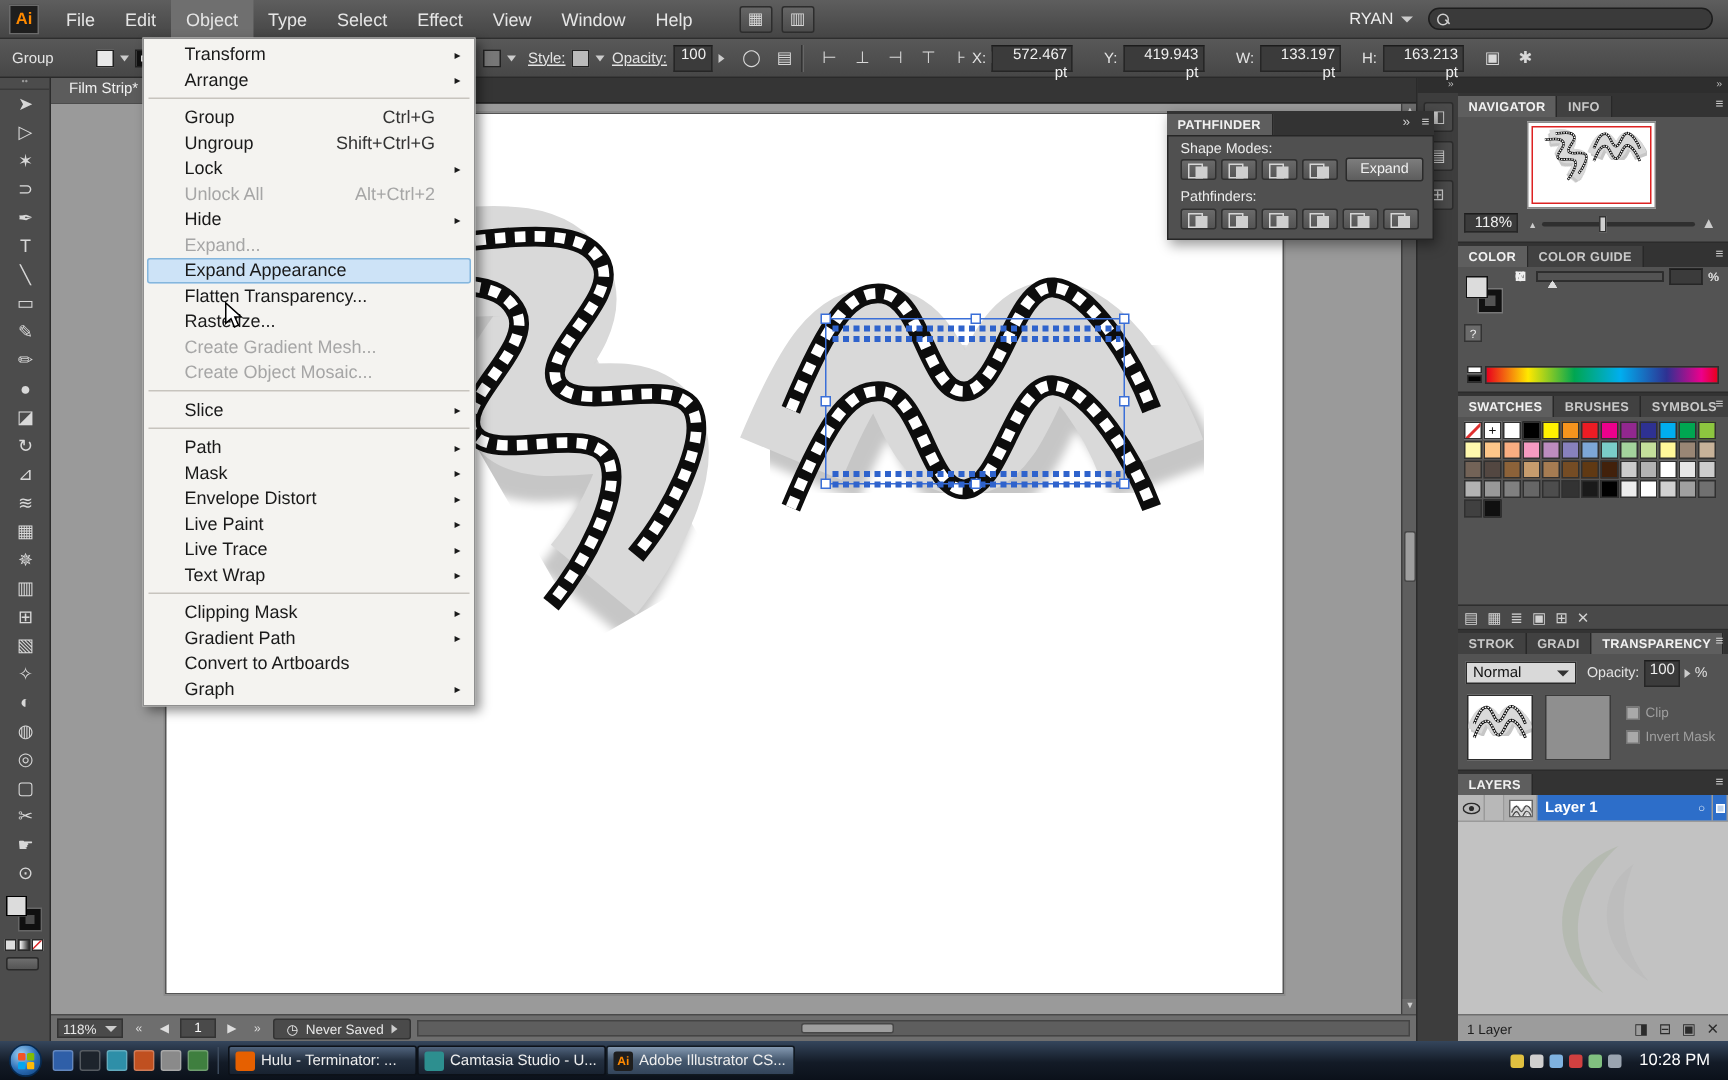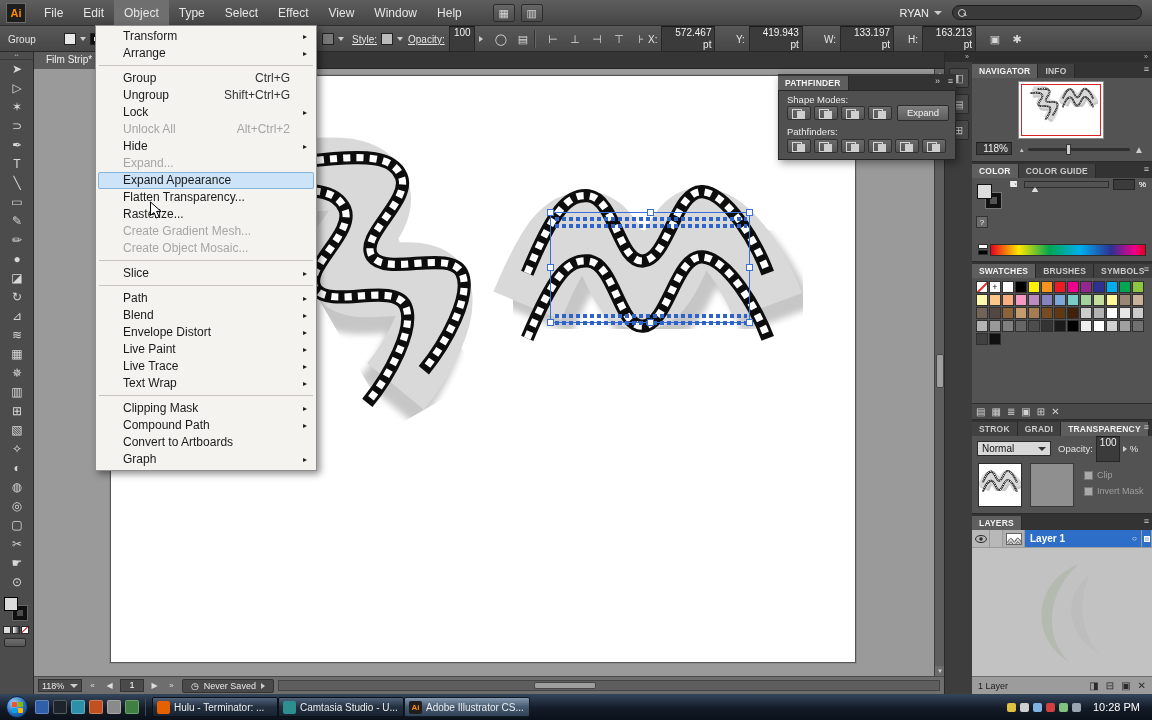--- a/index.html
+++ b/index.html
@@ -16,21 +16,21 @@
   #workspace{margin-left:auto;display:flex;align-items:center;gap:5px;padding:0 10px;font-size:11px;color:#eee}
   .caret-down{width:0;height:0;border-left:4px solid transparent;border-right:4px solid transparent;border-top:4px solid #ccc}
   #searchbox{width:190px;height:15px;margin-right:10px;background:#3a3a3a;border:1px solid #1d1d1d;border-radius:8px;display:flex;align-items:center;padding:0 5px;gap:4px}
   .mag{position:relative;width:8px;height:8px}
   .mag::before{content:"";position:absolute;left:0;top:0;width:6px;height:6px;border:1px solid #cfcfcf;border-radius:50%}
   .mag::after{content:"";position:absolute;left:5px;top:5px;width:4px;height:1px;background:#cfcfcf;transform:rotate(45deg)}
 
   
   #controlbar{position:absolute;left:0;top:26px;right:0;height:26px;background:linear-gradient(#585858,#474747);border-bottom:1px solid #2a2a2a;color:#e4e4e4;font-size:10px;z-index:30}
   #controlbar .abs{position:absolute;top:0;height:26px;display:flex;align-items:center;gap:4px}
-  .field{background:#3b3b3b;border:1px solid #262626;border-top-color:#1c1c1c;color:#f0f0f0;font-size:10px;height:26px;line-height:12px;padding:0 3px;text-align:right}
+  .field{background:#3b3b3b;border:1px solid #262626;border-top-color:#1c1c1c;color:#f0f0f0;font-size:10px;height:18px;line-height:12px;padding:0 3px;text-align:right}
   .well{width:12px;height:12px;border:1px solid #222;background:#e8e8e8}
   .well.stroke{background:#4f4f4f;box-shadow:inset 0 0 0 3px #111, inset 0 0 0 4px #e8e8e8}
   .u{text-decoration:underline}
   .cb-caret{width:0;height:0;border-left:3px solid transparent;border-right:3px solid transparent;border-top:4px solid #ccc}
   .cb-play{width:0;height:0;border-top:3px solid transparent;border-bottom:3px solid transparent;border-left:4px solid #ccc}
   .cb-ico{width:18px;height:16px;text-align:center;line-height:16px;color:#d8d8d8;font-size:11px}
   .vsep{width:1px;height:18px;background:#333;box-shadow:1px 0 0 #666}
 
   
   #tabrow{position:absolute;left:34px;top:52px;width:910px;height:17px;background:#353535;border-bottom:1px solid #242424;display:flex;z-index:5}
@@ -754,21 +754,21 @@
       <span>Slice</span>
       <span class="sc"></span>
       <span class="arr">▸</span>
     </div>
       <div class="mi arrow">
       <span>Path</span>
       <span class="sc"></span>
       <span class="arr">▸</span>
     </div>
       <div class="mi arrow">
-      <span>Blend</span>
+      <span>Mask</span>
       <span class="sc"></span>
       <span class="arr">▸</span>
     </div>
       <div class="mi arrow">
       <span>Envelope Distort</span>
       <span class="sc"></span>
       <span class="arr">▸</span>
     </div>
       <div class="mi arrow">
       <span>Live Paint</span>
@@ -784,21 +784,21 @@
       <span>Text Wrap</span>
       <span class="sc"></span>
       <span class="arr">▸</span>
     </div>
       <div class="mi arrow">
       <span>Clipping Mask</span>
       <span class="sc"></span>
       <span class="arr">▸</span>
     </div>
       <div class="mi arrow">
-      <span>Compound Path</span>
+      <span>Gradient Path</span>
       <span class="sc"></span>
       <span class="arr">▸</span>
     </div>
       <div class="mi">
       <span>Convert to Artboards</span>
       <span class="sc"></span>
       
     </div>
       <div class="mi arrow">
       <span>Graph</span>

